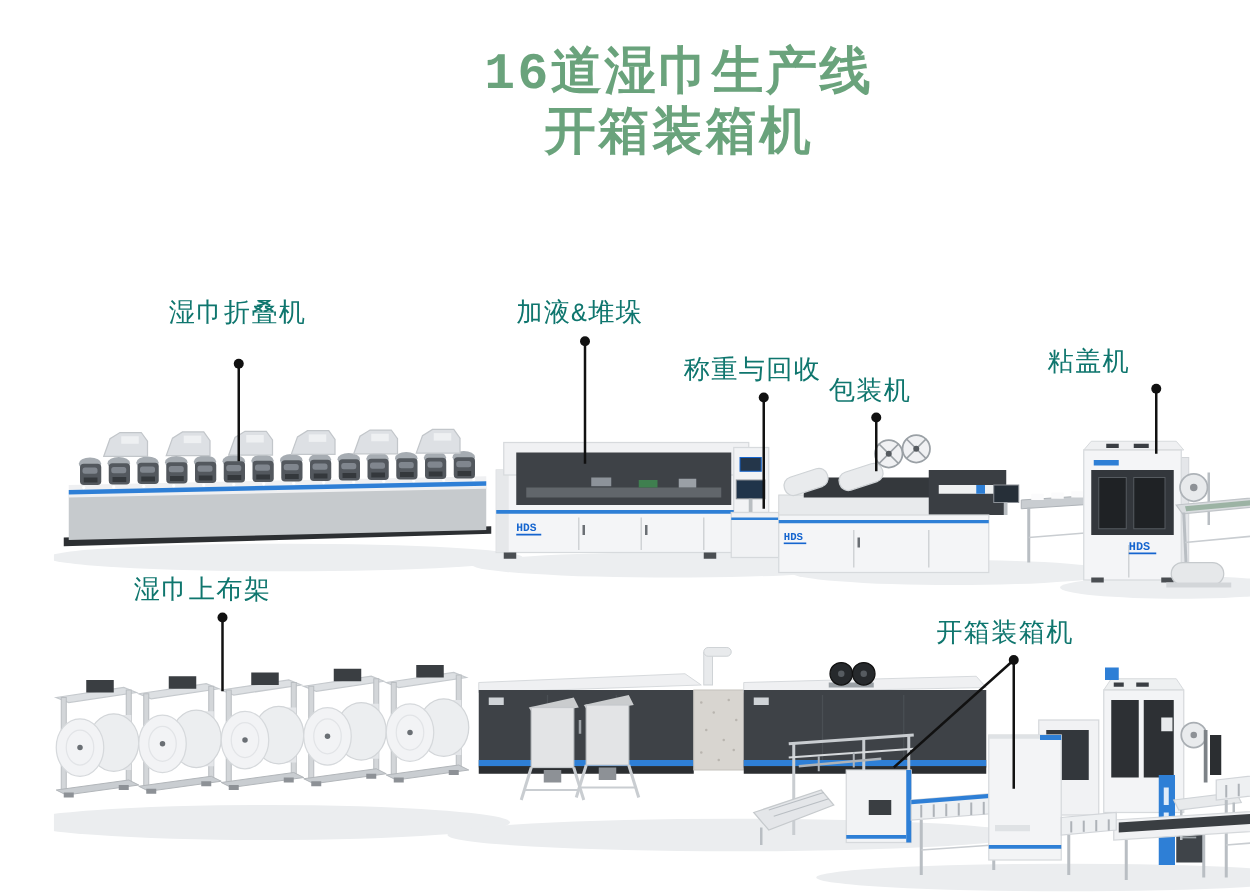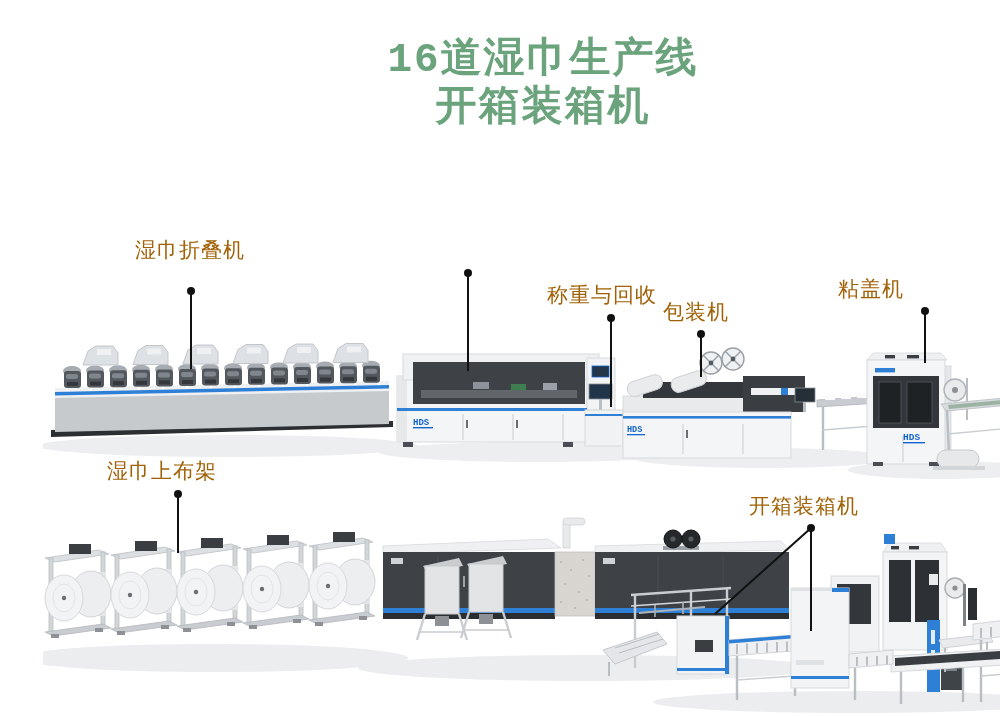--- a/index.html
+++ b/index.html
@@ -2,21 +2,21 @@
 <html><head>
 <meta charset="utf-8">
 <style>
   html,body{margin:0;padding:0;background:#fff;}
   .stage{position:relative;width:1000px;height:716px;background:#ffffff;overflow:hidden;
          font-family:Liberation Mono, monospace;margin-left:43px;}
   .title{position:absolute;left:0;top:36px;width:1000px;text-align:center;
          color:#6aa37c;font-weight:bold;font-size:41px;line-height:1.18;letter-spacing:2px;}
   .machinery{position:absolute;left:0;top:0;width:1000px;height:716px;}
   .leaders{position:absolute;left:0;top:0;width:1000px;height:716px;}
-  .callout{position:absolute;font-size:21px;color:#a16207;letter-spacing:1px;white-space:nowrap;}
+  .callout{position:absolute;font-size:21px;color:#0f766e;letter-spacing:1px;white-space:nowrap;}
 </style>
 </head>
 <body>
 
 <div class="stage">
 
   <div class="title">
     <div>16道湿巾生产线</div>
     <div>开箱装箱机</div>
   </div>
@@ -389,19 +389,20 @@
       <circle cx="882" cy="311" r="4" stroke="none"></circle>
       <line x1="135" y1="494" x2="135" y2="553"></line>
       <circle cx="135" cy="494" r="4" stroke="none"></circle>
       <line x1="768" y1="528" x2="768" y2="631"></line>
       <line x1="768" y1="528" x2="672" y2="614"></line>
       <circle cx="768" cy="528" r="4" stroke="none"></circle>
     </g>
   </svg>
 
   <div class="callout" style="left:92px;top:236px;">湿巾折叠机</div>
+  <div class="callout" style="left:370px;top:236px;">加液&amp;堆垛</div>
   <div class="callout" style="left:504px;top:281px;text-align:center;">称重与回收</div>
   <div class="callout" style="left:620px;top:298px;">包装机</div>
   <div class="callout" style="left:795px;top:275px;">粘盖机</div>
   <div class="callout" style="left:706px;top:492px;">开箱装箱机</div>
   <div class="callout" style="left:64px;top:457px;">湿巾上布架</div>
 
 </div>
 
 </body></html>

